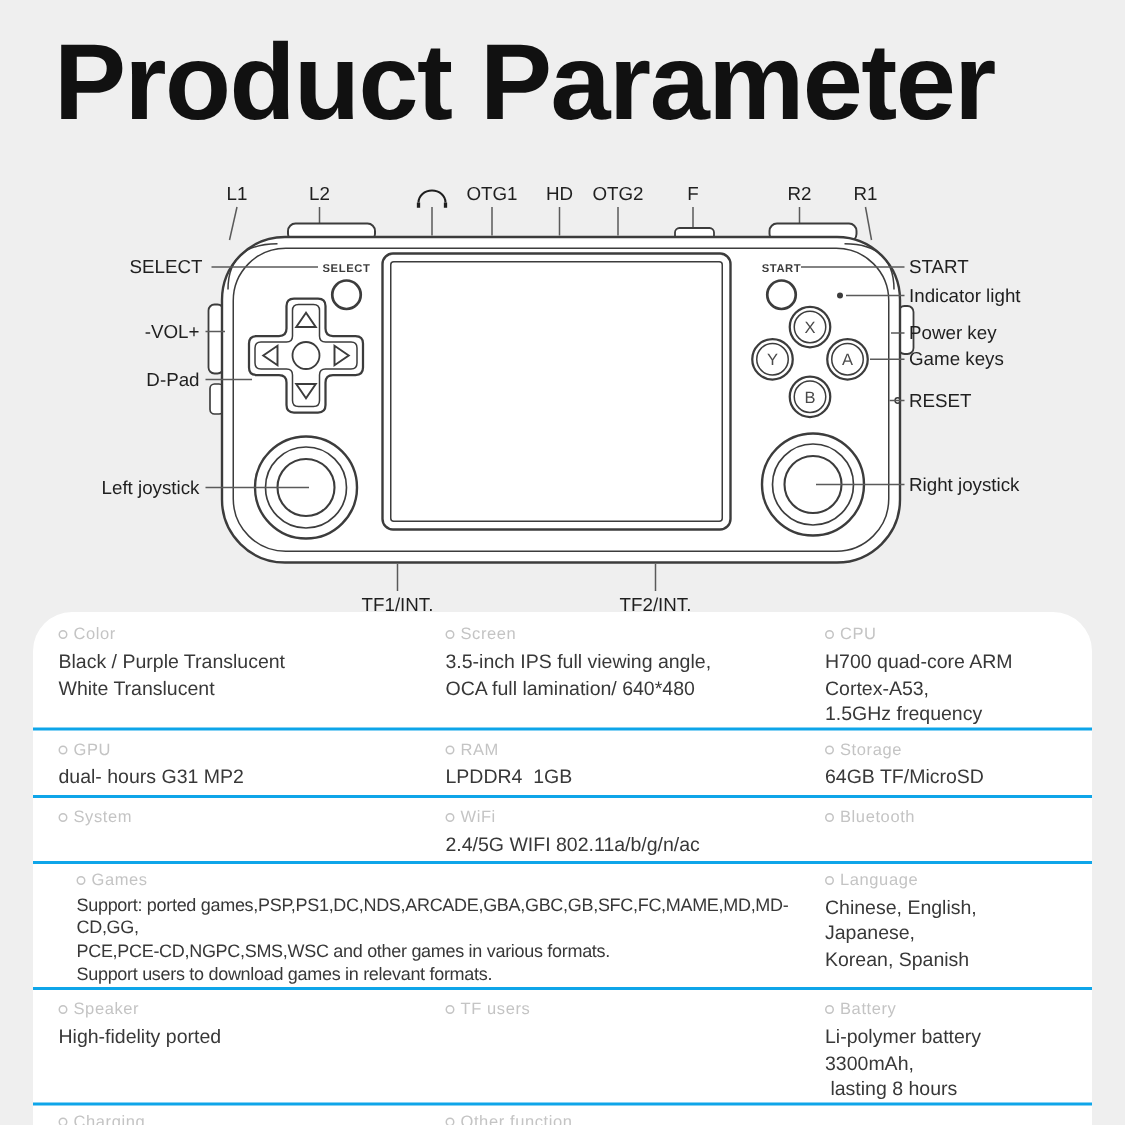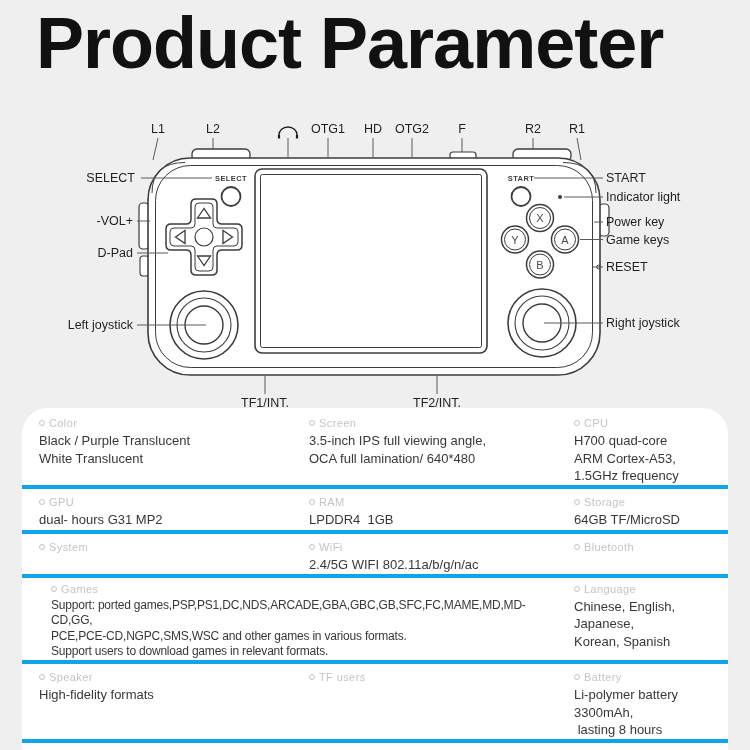--- a/index.html
+++ b/index.html
@@ -1,27 +1,27 @@
 <!DOCTYPE html>
 <html><head>
 <meta charset="utf-8">
 <style>
   html,body{margin:0;padding:0;}
   .stage{position:relative;width:750px;height:750px;background:#efefef;overflow:hidden;
          font-family:"Liberation Sans",sans-serif;}
-  .title{position:absolute;left:36px;top:4px;font-size:72px;font-weight:700;
+  .title{position:absolute;left:36px;top:16px;font-size:72px;font-weight:700;
          letter-spacing:-1px;color:#111;line-height:1.1;white-space:nowrap;}
   .diagram{position:absolute;left:0;top:115px;width:750px;height:293px;}
   .callout{font-size:12.5px;fill:#1f1f1f;}
   .devlabel{font-size:7.5px;font-weight:700;letter-spacing:.4px;fill:#3c3c3c;}
   .keyletter{font-size:11px;fill:#4a4a4a;}
   .spec-card{position:absolute;left:22px;top:408px;width:706px;min-height:335px;
              background:#ffffff;border-radius:26px;box-sizing:border-box;padding:2px 0 6px 0;}
-  .row{display:grid;grid-template-columns:258px 253px 1fr;padding-left:17px;padding-right:26px;box-sizing:border-box;gap:12px;}
-  .row + .row{border-top:4px solid #0ea5e9;}
+  .row{display:grid;grid-template-columns:258px 253px 1fr;padding-left:17px;padding-right:26px;box-sizing:border-box;}
+  .row + .row{border-top:2px solid #0ea5e9;}
   .r1{min-height:67px}.r2{min-height:45px}.r3{min-height:44px}
   .r4{min-height:64px}.r5{min-height:56px}.r6{min-height:53px}
   .cell{padding-top:7px;padding-right:10px;box-sizing:border-box;}
   .r4 .cell,.r6 .cell{padding-top:5px;}
   .span-a{grid-column:1 / 3;margin-left:12px;}
   .span-b{grid-column:2 / 4;}
   .spec-label{font-size:11px;color:#c4c4c4;letter-spacing:.4px;display:flex;align-items:center;gap:4px;}
   .dot{display:inline-block;width:4px;height:4px;border:1px solid #c4c4c4;border-radius:50%;flex:0 0 auto;}
   .spec-value{margin-top:3px;font-size:13px;color:#383838;line-height:1.35;white-space:pre-wrap;}
   .span-a .spec-value,.span-b .spec-value{font-size:12px;letter-spacing:-.2px;line-height:1.3;}
@@ -248,21 +248,21 @@
 Korean, Spanish</div>
       </div>
     </div>
 
     <div class="row r5">
       <div class="cell">
         <div class="spec-label">
             <span class="dot"></span>
             <span>Speaker</span>
           </div>
-        <div class="spec-value">High-fidelity formats</div>
+        <div class="spec-value">High-fidelity ported</div>
       </div>
       <div class="cell">
         <div class="spec-label">
             <span class="dot"></span>
             <span>TF users</span>
           </div>
       </div>
       <div class="cell">
         <div class="spec-label">
             <span class="dot"></span>

